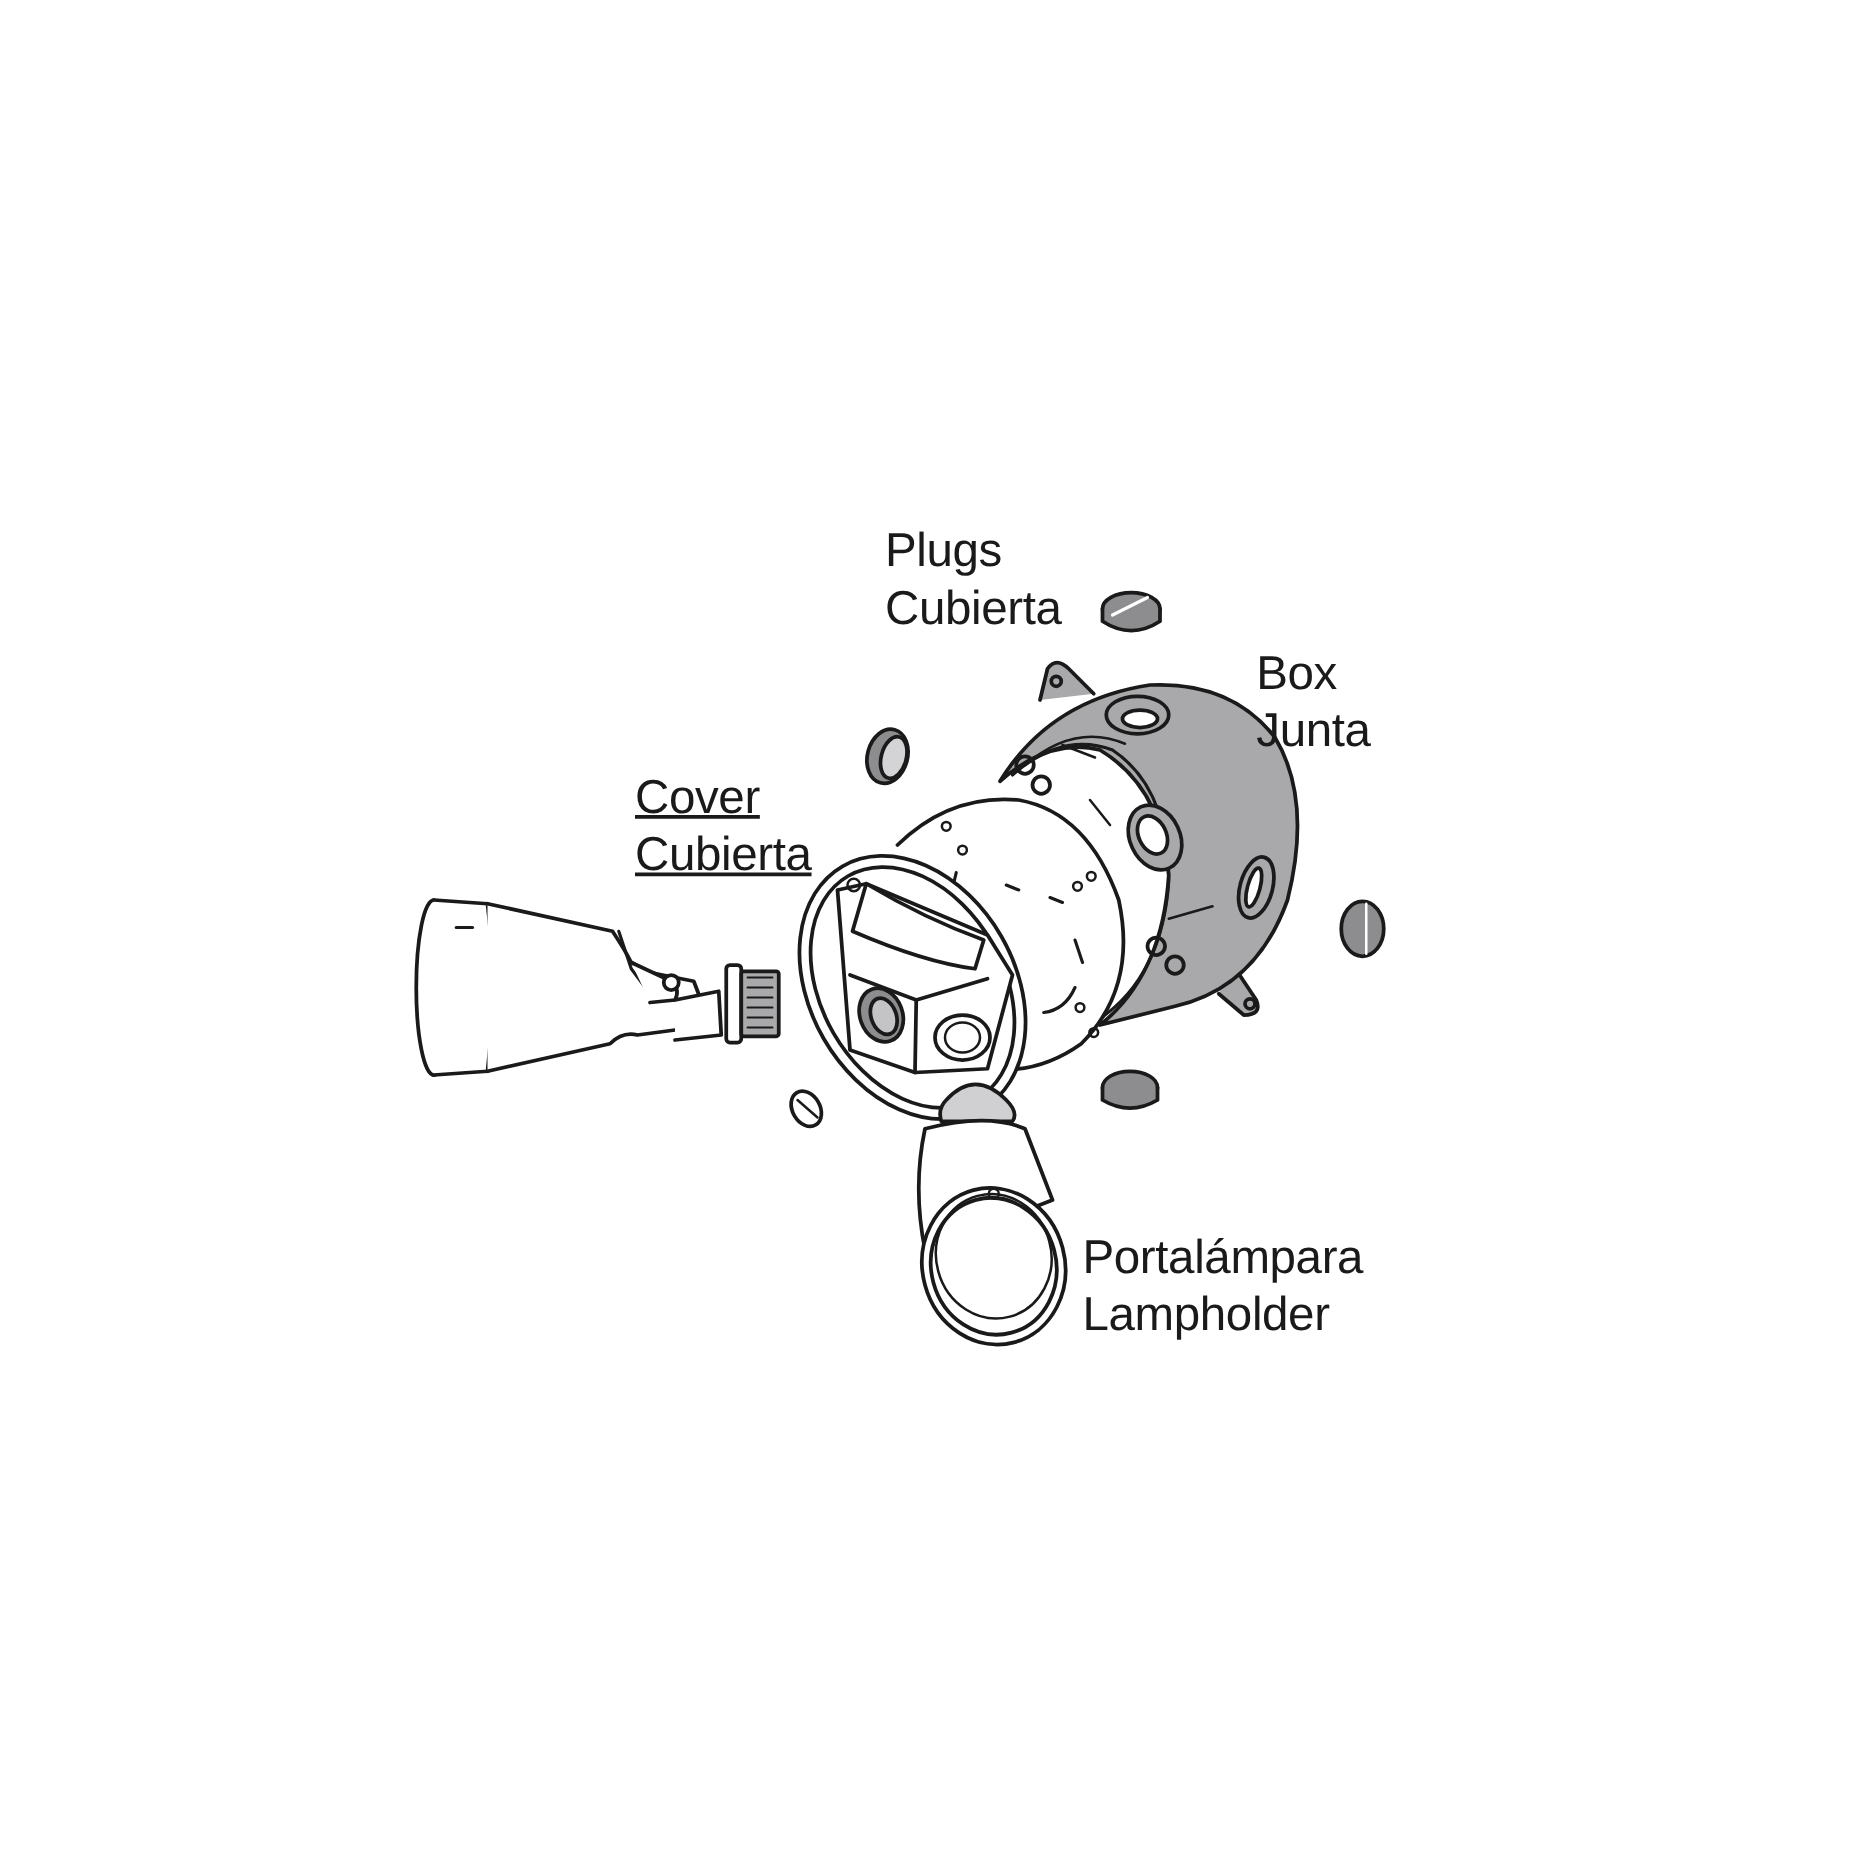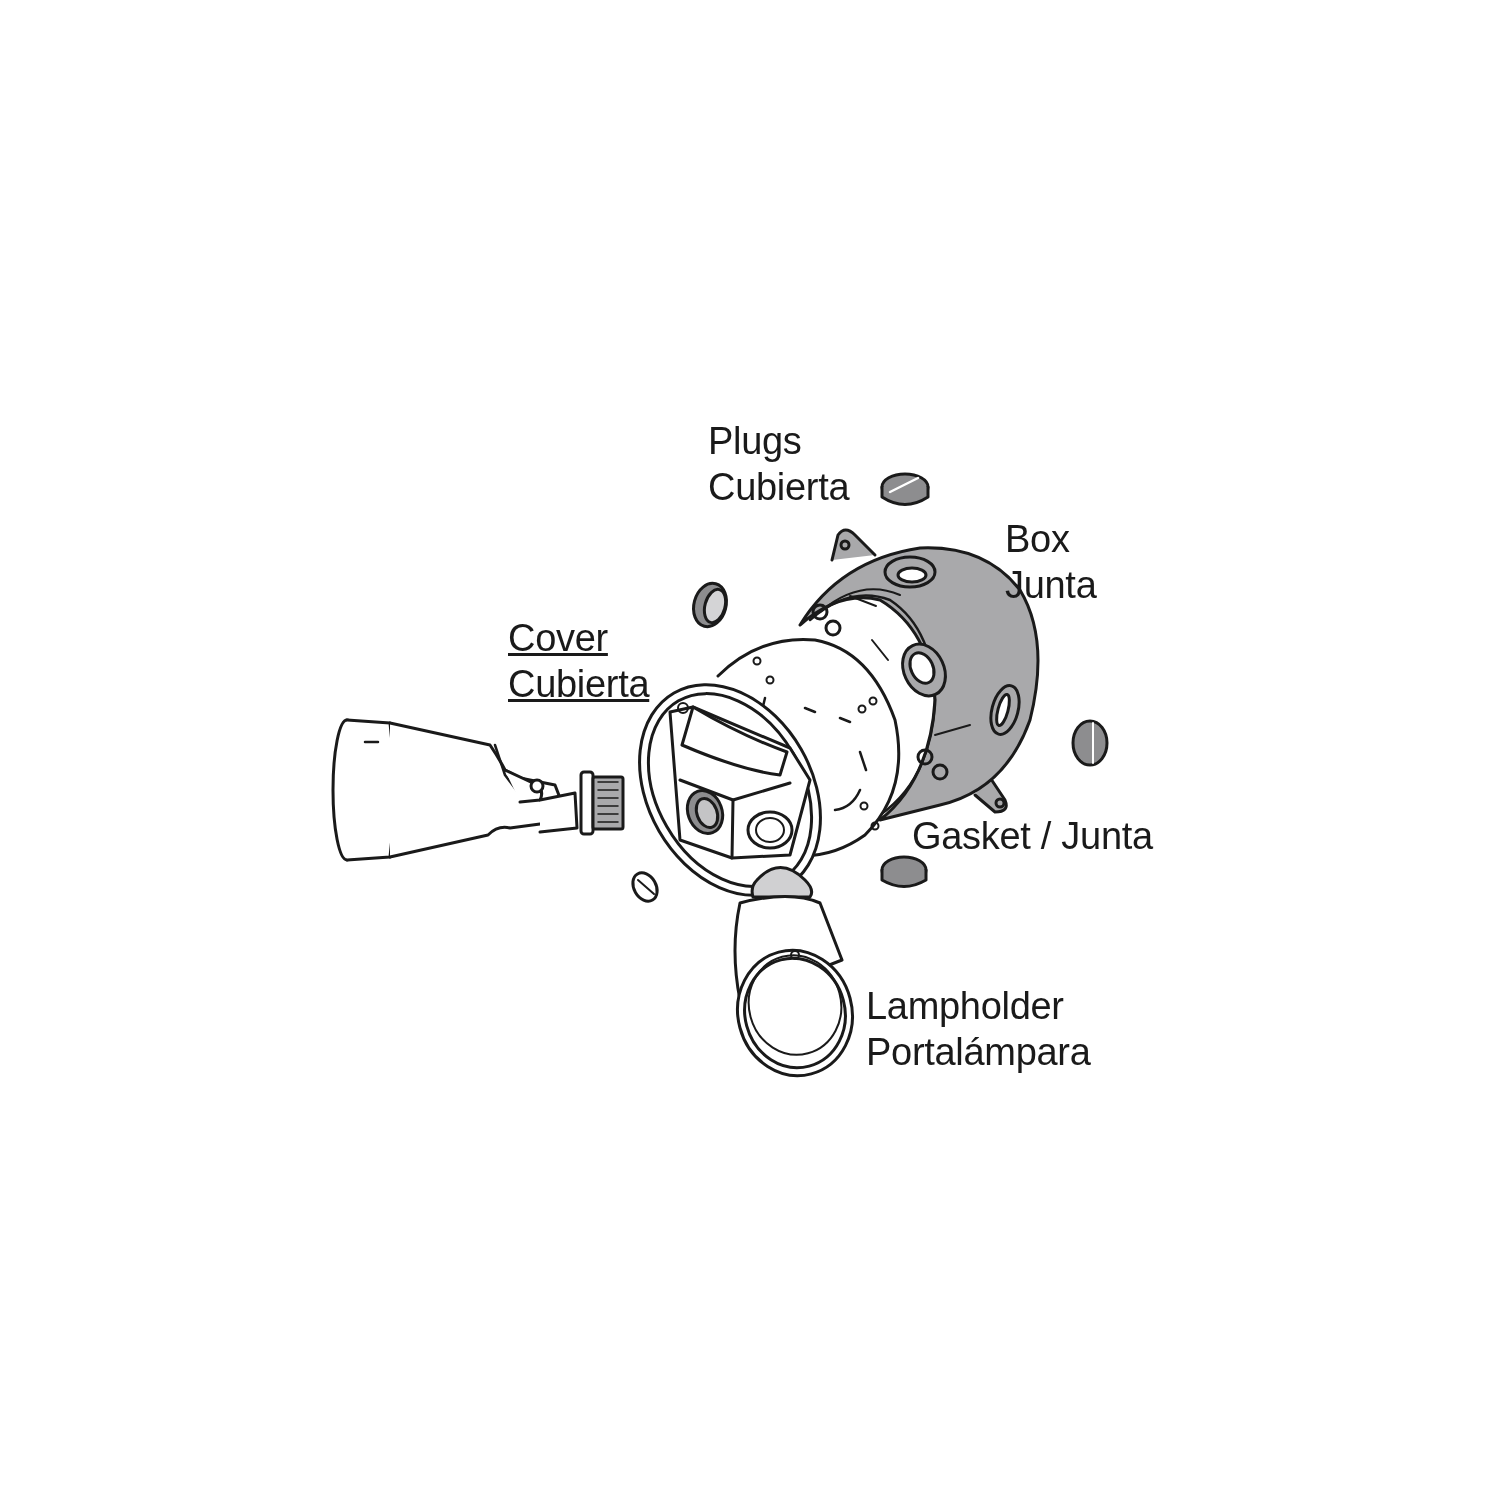--- a/index.html
+++ b/index.html
@@ -134,21 +134,18 @@
   <div class="label" style="left:993px; top:516px;margin-left:12px;">
     <span>Box</span>
     <span>Junta</span>
   </div>
 
   <div class="label" style="left:508px; top:615px;text-decoration:underline;">
     <span>Cover</span>
     <span>Cubierta</span>
   </div>
 
-  <div class="label" style="left:912px; top:813px;">
-    <span>Gasket / Junta</span>
-  </div>
 
   <div class="label" style="left:866px; top:983px;">
+    <span>Portalámpara</span>
     <span>Lampholder</span>
-    <span>Portalámpara</span>
   </div>
 </div>
 
 </body></html>

